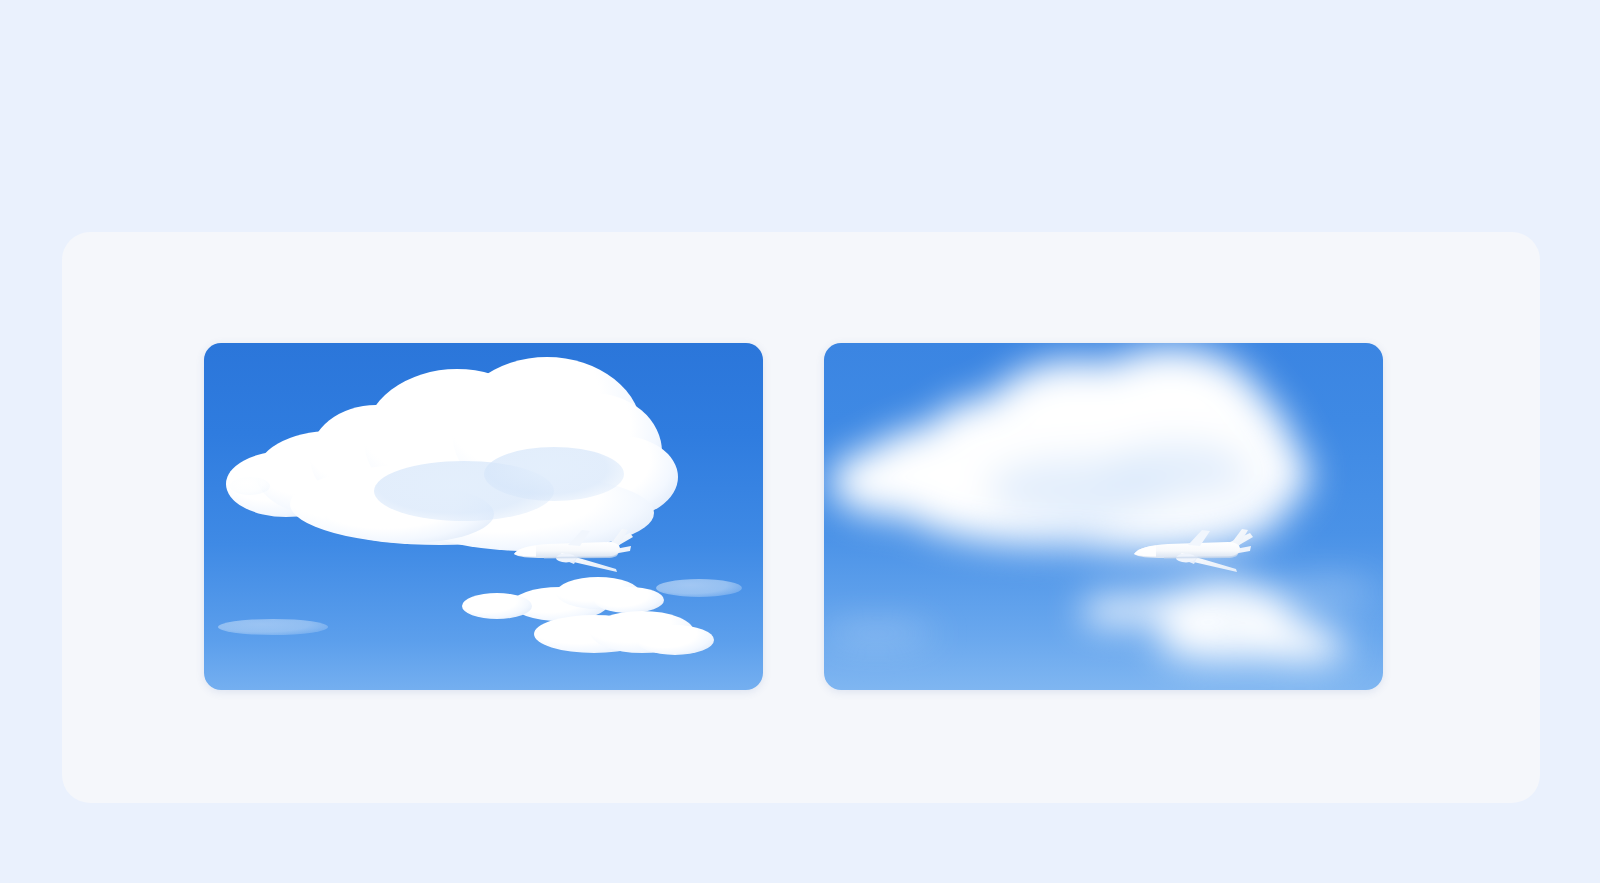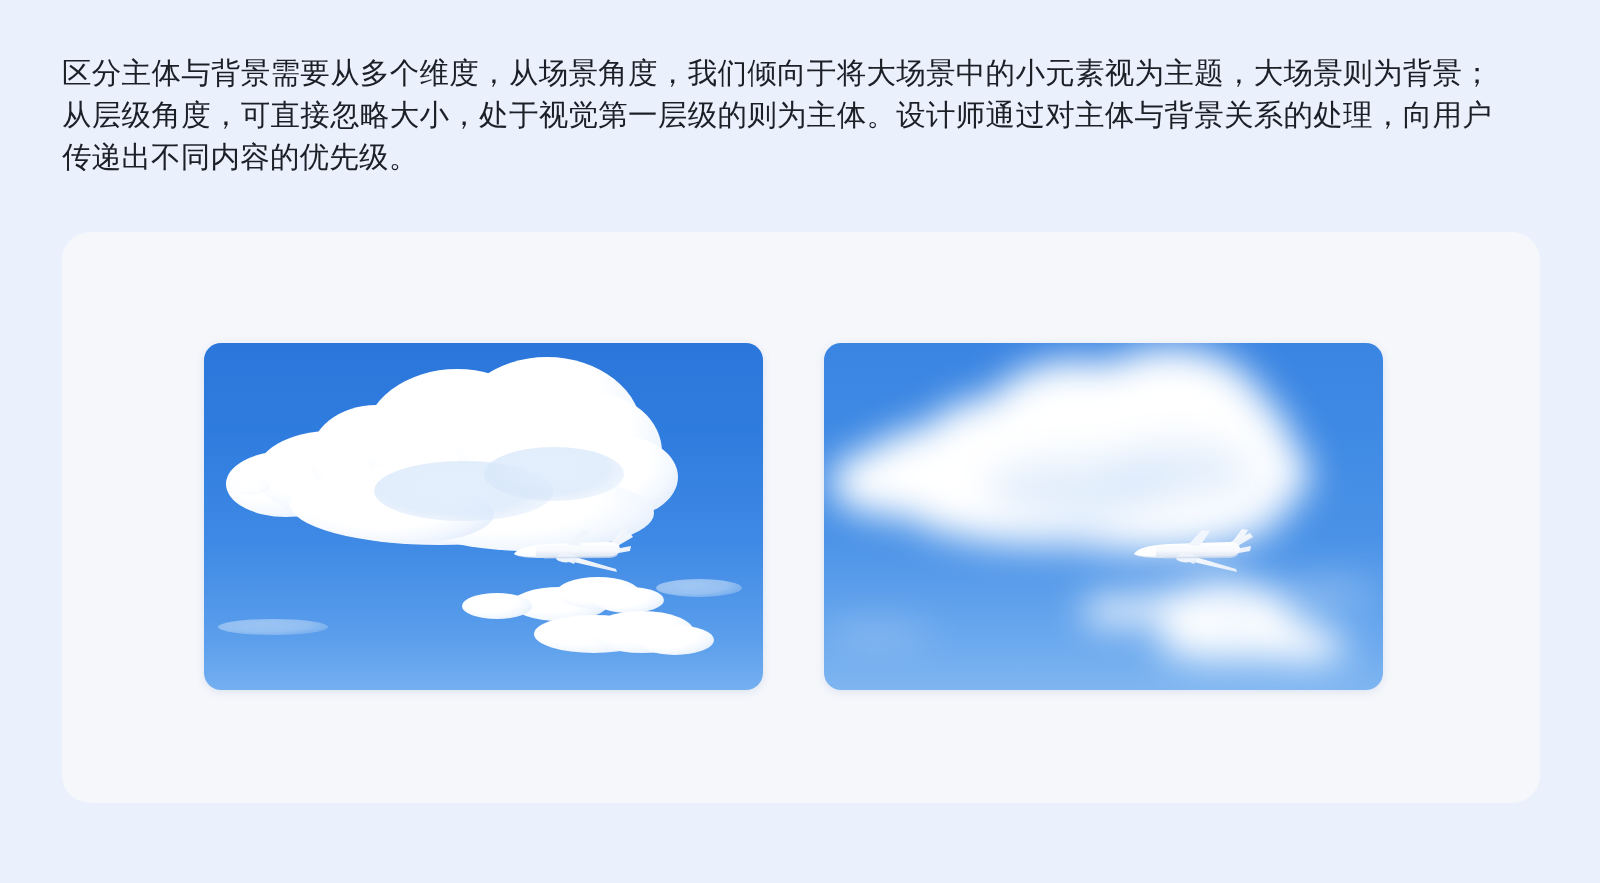--- a/index.html
+++ b/index.html
@@ -154,21 +154,20 @@
   .sr-only {
     position: absolute; width: 1px; height: 1px;
     overflow: hidden; clip: rect(0 0 0 0); white-space: nowrap;
   }
 </style>
 </head>
 <body>
 
 <div class="page">
 
-  <p class="paragraph">区分主体与背景需要从多个维度，从场景角度，我们倾向于将大场景中的小元素视为主题，大场景则为背景；从层级角度，可直接忽略大小，处于视觉第一层级的则为主体。设计师通过对主体与背景关系的处理，向用户传递出不同内容的优先级。</p>
 
   <div class="card">
 
     <figure class="figure left">
       <span class="sr-only">蓝天中一朵清晰的大积云，下方有几朵小云，一架白色客机从左向右飞行</span>
 
       <div class="sky"></div>
 
       <div class="clouds">
         <div class="puff cl-a"></div>

